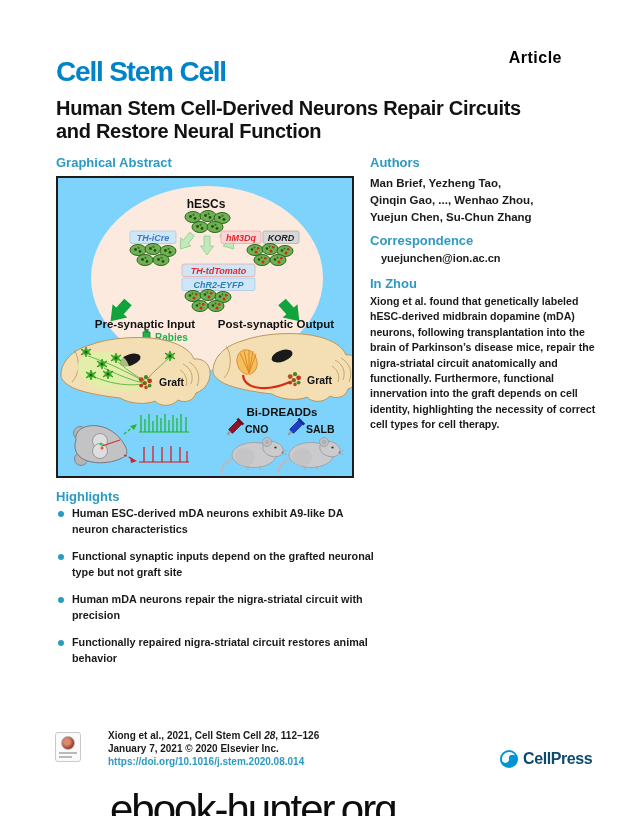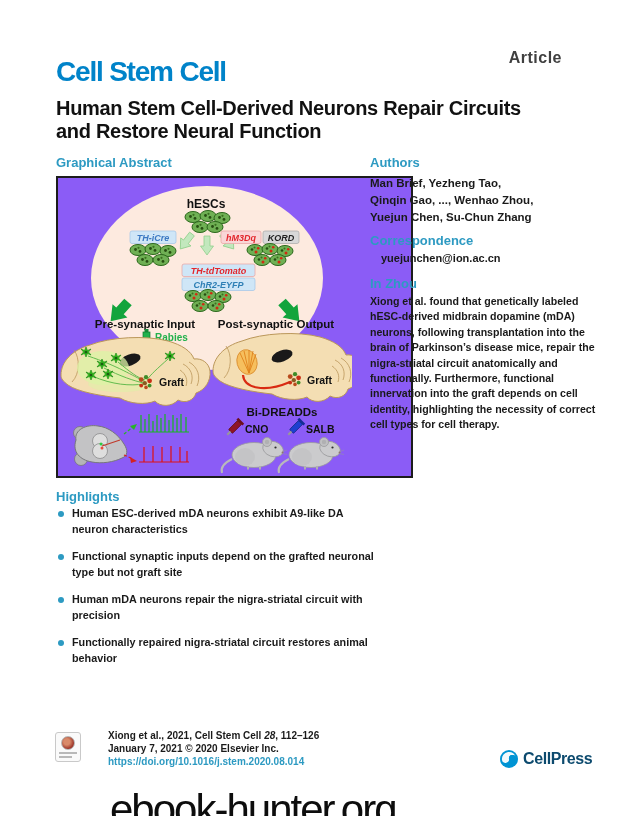--- a/index.html
+++ b/index.html
@@ -1,27 +1,27 @@
 <!DOCTYPE html>
 <html><head>
 <meta charset="utf-8">
 <style>
   html,body{margin:0;padding:0;background:#888;}
   .page{position:relative;width:628px;height:816px;background:#ffffff;overflow:hidden;
         font-family:"Liberation Sans",sans-serif;color:#1a1a1a;}
   .article-badge{position:absolute;top:49px;right:66px;font-size:16px;font-weight:bold;
-        color:#404040;letter-spacing:.5px;}
+        color:#000000;letter-spacing:.5px;}
   .journal-logo{position:absolute;left:56px;top:56px;font-size:28px;font-weight:bold;
         color:#0083c9;letter-spacing:-1.2px;}
   .paper-title{position:absolute;left:56px;top:97px;width:520px;font-size:20px;font-weight:bold;
         color:#111;line-height:23px;letter-spacing:-.3px;}
   .sec-head{font-size:13px;font-weight:bold;color:#2d9ac2;}
   .ga-head{position:absolute;left:56px;top:155px;}
-  .ga-box{position:absolute;left:56px;top:176px;width:357px;height:302px;
-        border:2px solid #1c1c1c;box-sizing:border-box;background:#8b5cf6;}
+  .ga-box{position:absolute;left:56px;top:176px;width:298px;height:302px;
+        border:2px solid #1c1c1c;box-sizing:border-box;background:#7dd3fc;}
   .ga-box svg{display:block;width:294px;height:298px;}
   .right-col{position:absolute;left:370px;width:225px;}
   .authors-head{top:155px;}
   .author-lines{position:absolute;left:370px;top:175px;font-size:11.5px;font-weight:bold;
         line-height:17px;}
   .corr-head{top:233px;}
   .email{position:absolute;left:370px;top:252px;font-size:11px;font-weight:bold;color:#1a1a1a;
         text-decoration:none;margin-left:11px;}
   .brief-head{top:276px;}
   .brief-text{position:absolute;left:370px;top:294px;width:226px;font-size:10.6px;

